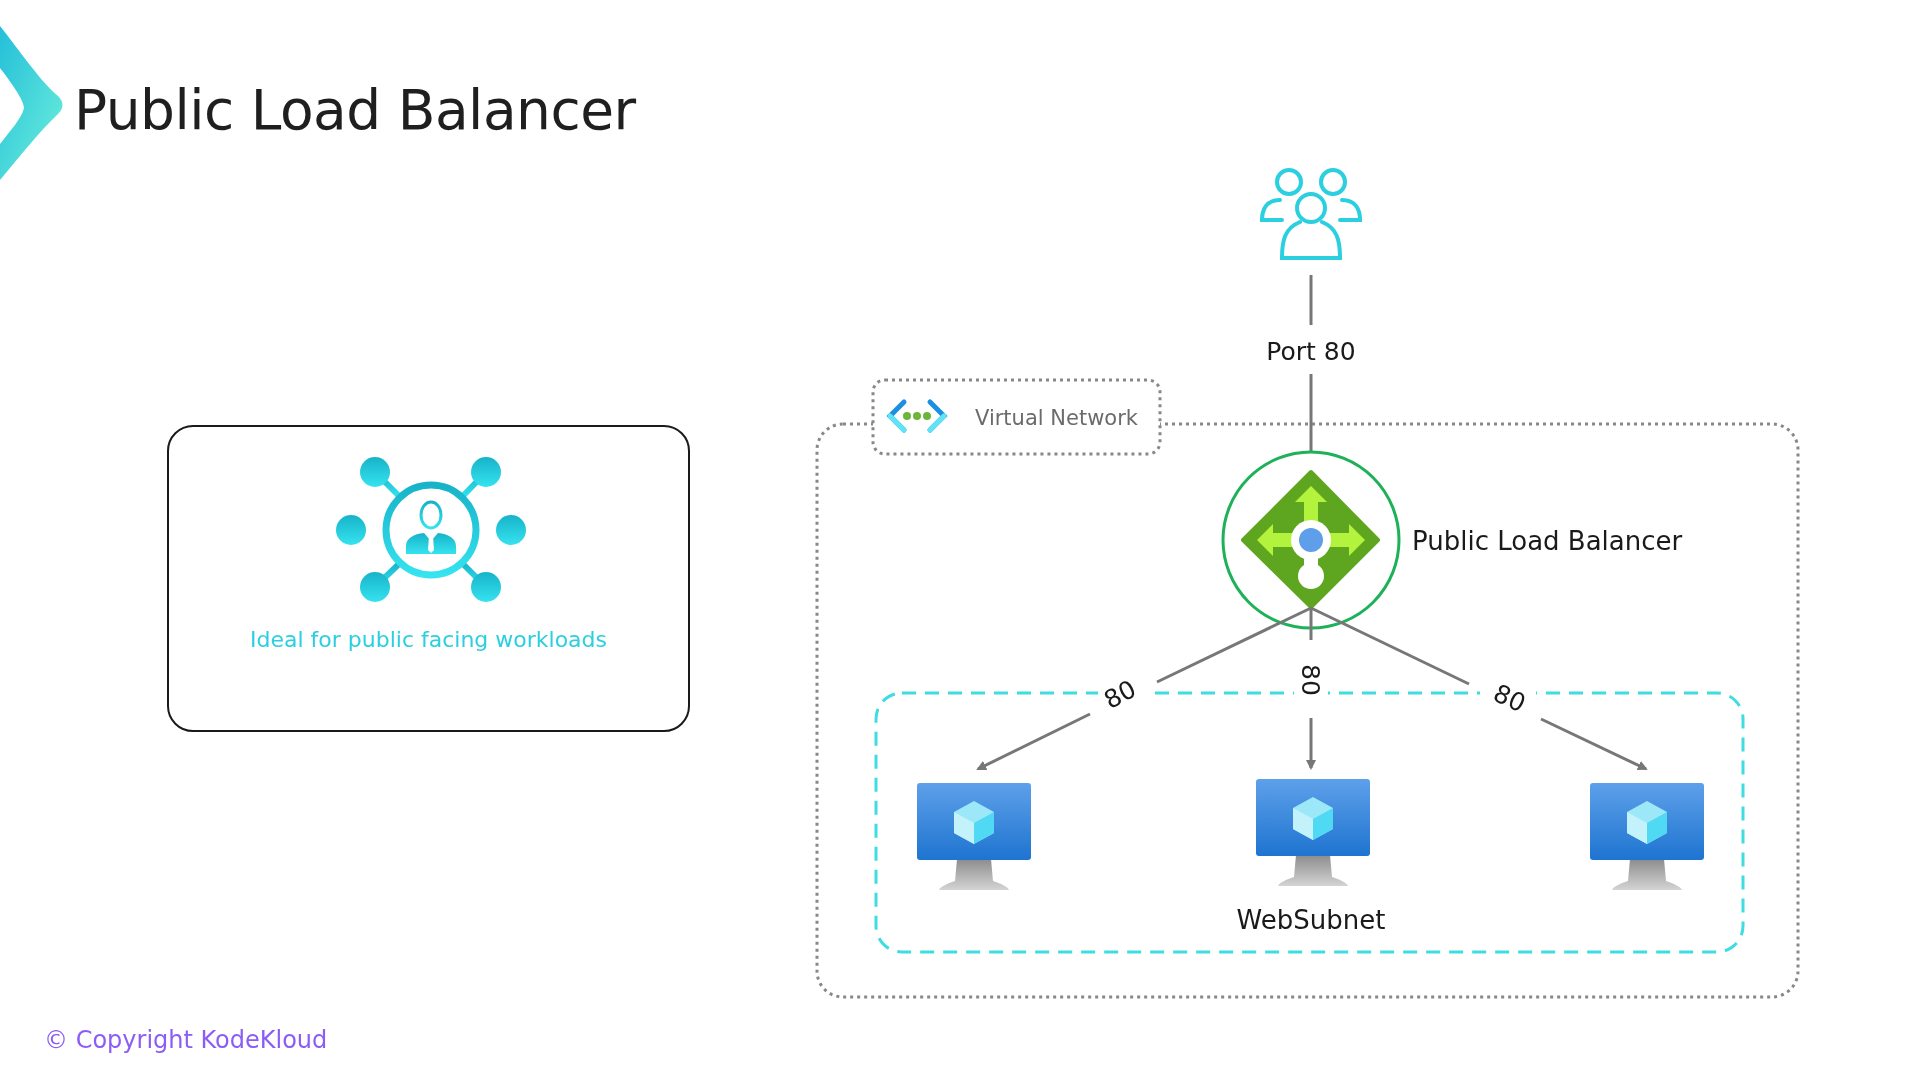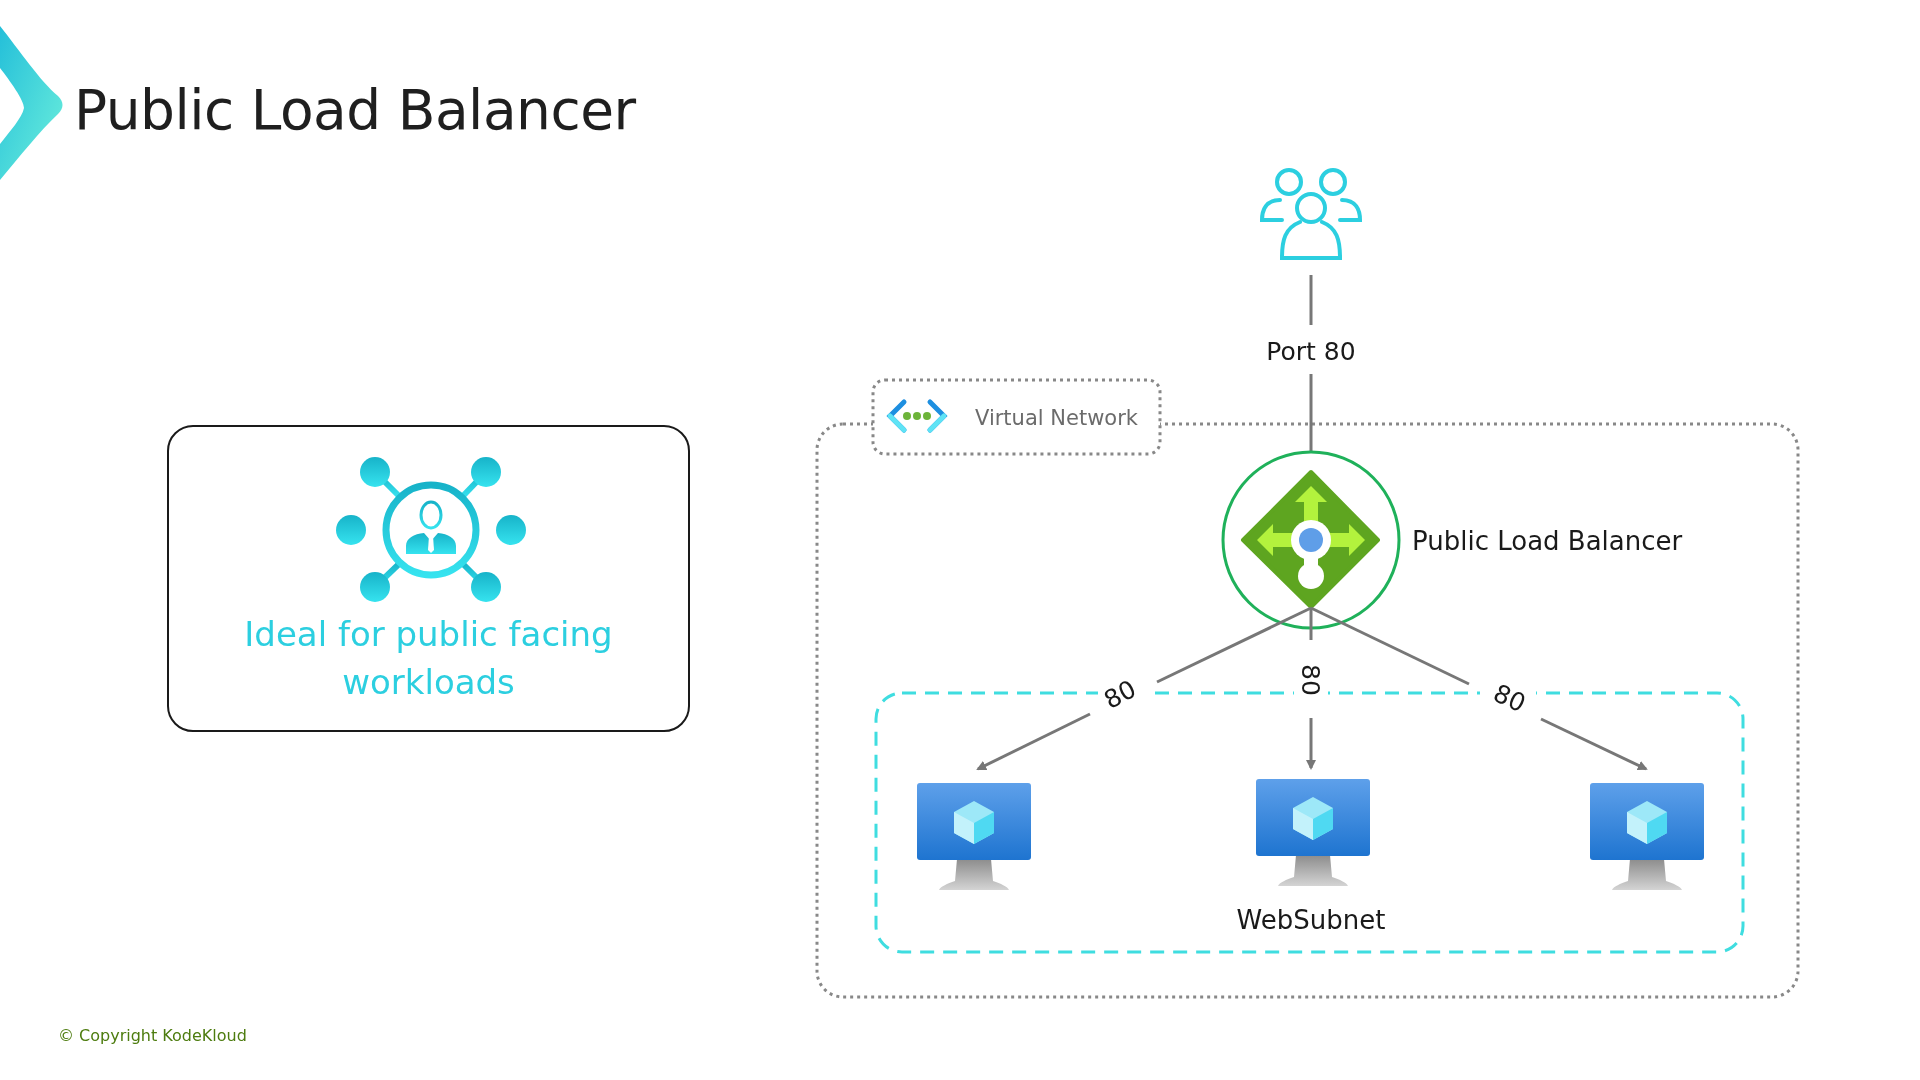--- a/index.html
+++ b/index.html
@@ -1,22 +1,22 @@
 <!DOCTYPE html>
 <html><head>
 <meta charset="utf-8">
 <style>
   html, body { margin:0; padding:0; background:#ffffff; }
   body { width:1920px; height:1080px; position:relative; overflow:hidden;
          font-family:"DejaVu Sans", "Liberation Sans", sans-serif; }
   .abs { position:absolute; }
   #slide-title { left:74px; top:78px; font-size:55px; color:#1f1f1f; letter-spacing:-0.5px; white-space:nowrap; }
-  #copyright { left:58px; top:1026px; font-size:16px; color:#4d7c0f; white-space:nowrap; }
+  #copyright { left:44px; top:1026px; font-size:24px; color:#8b5cf6; white-space:nowrap; }
   #card { left:167px; top:425px; width:523px; height:307px; border:2px solid #1a1a1a; border-radius:26px; box-sizing:border-box; }
-  #card-text { left:167px; top:610px; width:523px; text-align:center; font-size:34px; line-height:48px; color:#2ccfe0; }
+  #card-text { left:167px; top:610px; width:523px; text-align:center; font-size:22px; line-height:59px; color:#2ccfe0; }
   svg#diagram { position:absolute; left:0; top:0; }
   .lbl { font-family:"DejaVu Sans", "Liberation Sans", sans-serif; }
 </style>
 </head>
 <body>
 
 <svg class="abs" style="left:0;top:26px" width="66" height="154" viewBox="0 0 66 154">
   <defs>
     <linearGradient id="chev" x1="0" y1="0" x2="1" y2="1">
       <stop offset="0" stop-color="#24bfd9"></stop>

